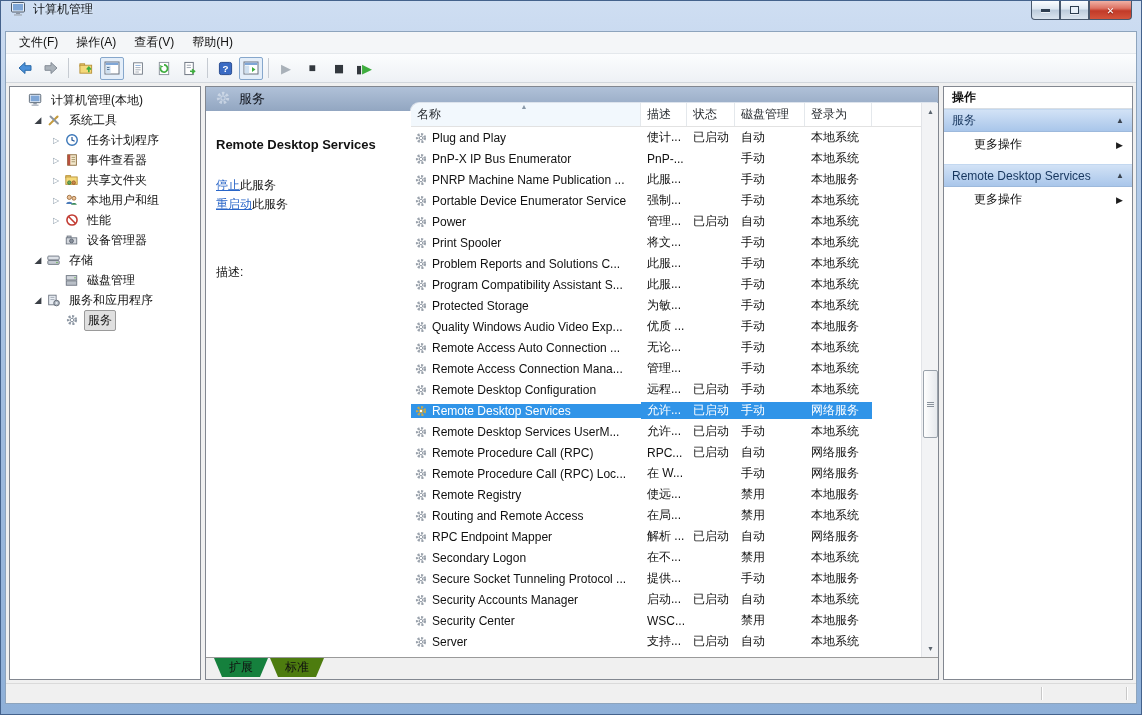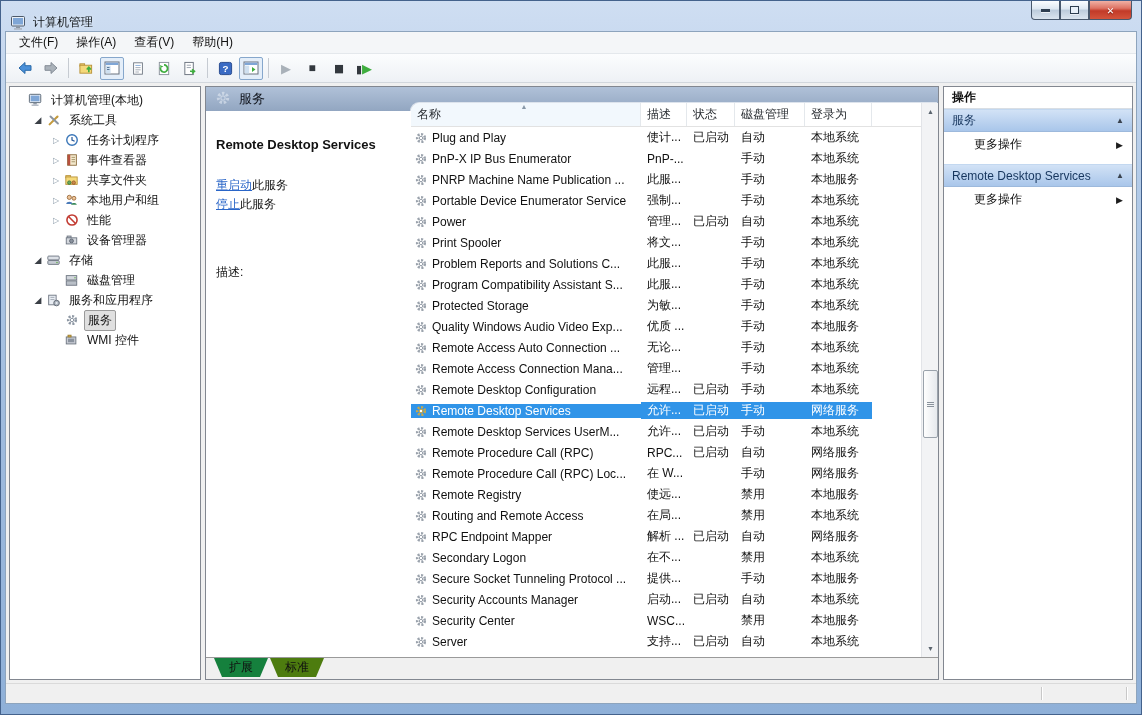--- a/index.html
+++ b/index.html
@@ -4,21 +4,21 @@
 <style>
   * { box-sizing: border-box; margin: 0; padding: 0; }
   html,body { width:1142px; height:715px; }
   body { font-family: "Liberation Sans","DejaVu Sans",sans-serif; font-size:12px; color:#111; }
 
   .window { position:relative; width:1142px; height:715px;
     background:linear-gradient(180deg,#cfdef2 0%,#b3cbe8 25%,#9fbbde 60%,#8fb0d8 100%);
     border:1px solid #44628c; overflow:hidden; }
 
   
-  .titlebar { height:30px; display:flex; align-items:flex-end; padding-left:9px;font-family:Liberation Serif, serif; }
+  .titlebar { height:30px; display:flex; align-items:flex-start; padding-left:9px;font-family:Liberation Serif, serif; }
   .title-icon { width:17px; height:16px; margin-right:6px; }
   .title-text { font-size:12px; color:#101418; text-shadow:0 0 4px #e8f2fc; }
   .win-btns { position:absolute; top:0; right:9px; display:flex; }
   .win-btn { width:29px; height:19px; border:1px solid #48586c; border-top:none;
     background:linear-gradient(#fbfdff,#dde7f1 45%,#bccbdb 50%,#dbe5ef);
     display:flex; align-items:center; justify-content:center; cursor:default; }
   .win-btn.min { border-radius:0 0 0 4px; }
   .win-btn.close { width:43px; border-radius:0 0 4px 0;
     background:linear-gradient(#f0b0a4,#dd7364 40%,#c23a28 55%,#d4543c); }
   .glyph-min { width:9px; height:3px; background:#2e3e50; box-shadow:0 1px 0 rgba(255,255,255,.7); }
@@ -396,49 +396,38 @@
           <div class="tree-row selected" style="padding-left: 39px;">
             <span class="tree-expander"></span>
             <span class="tree-icon">
               <svg width="12" height="12" viewBox="0 0 12 12">
                 <circle cx="6" cy="6" r="3.8" fill="none" stroke="#8e98a4" stroke-width="2.6" stroke-dasharray="2 1.5"></circle>
                 <circle cx="6" cy="6" r="1.7" fill="#fff" stroke="#8e98a4"></circle>
               </svg>
             </span>
             <span class="tree-label">服务</span>
           </div>
-          <div class="tree-row" style="padding-left: 39px;">
-            <span class="tree-expander"></span>
-            <span class="tree-icon">
-              <svg width="15" height="14" viewBox="0 0 16 16">
-                <rect x="2" y="4.5" width="11" height="8" fill="#c8ccd4" stroke="#6a727e"></rect>
-                <rect x="4" y="2.5" width="3.5" height="2" fill="#e0b84e" stroke="#9a7a2a"></rect>
-                <rect x="4" y="6.5" width="7" height="4" fill="#8a929e"></rect>
-              </svg>
-            </span>
-            <span class="tree-label">WMI 控件</span>
-          </div>
         </div>
 
       <div class="panel middle">
         <div class="mmc-header">
           <span class="mmc-header-icon">
             <svg width="14" height="14" viewBox="0 0 12 12">
                 <circle cx="6" cy="6" r="4" fill="none" stroke="#e8eef6" stroke-width="2.6" stroke-dasharray="2 1.5"></circle>
                 <circle cx="6" cy="6" r="1.8" fill="none" stroke="#e8eef6"></circle>
               </svg>
           </span>
           <span>服务</span>
         </div>
 
         <div class="info-pane">
           <div class="svc-name">Remote Desktop Services</div>
           <div class="svc-links">
+            <div><a>停止</a><span>此服务</span></div>
             <div><a>重启动</a><span>此服务</span></div>
-            <div><a>停止</a><span>此服务</span></div>
           </div>
           <div class="svc-desc-label">描述:</div>
         </div>
 
         <div class="list-card">
           <div class="list-cols">
             <div class="lv-header">
                 <div class="lv-hcell sorted" style="width: 230px;">
                   <span>名称</span>
                   <span class="sort-arrow">▲</span>

